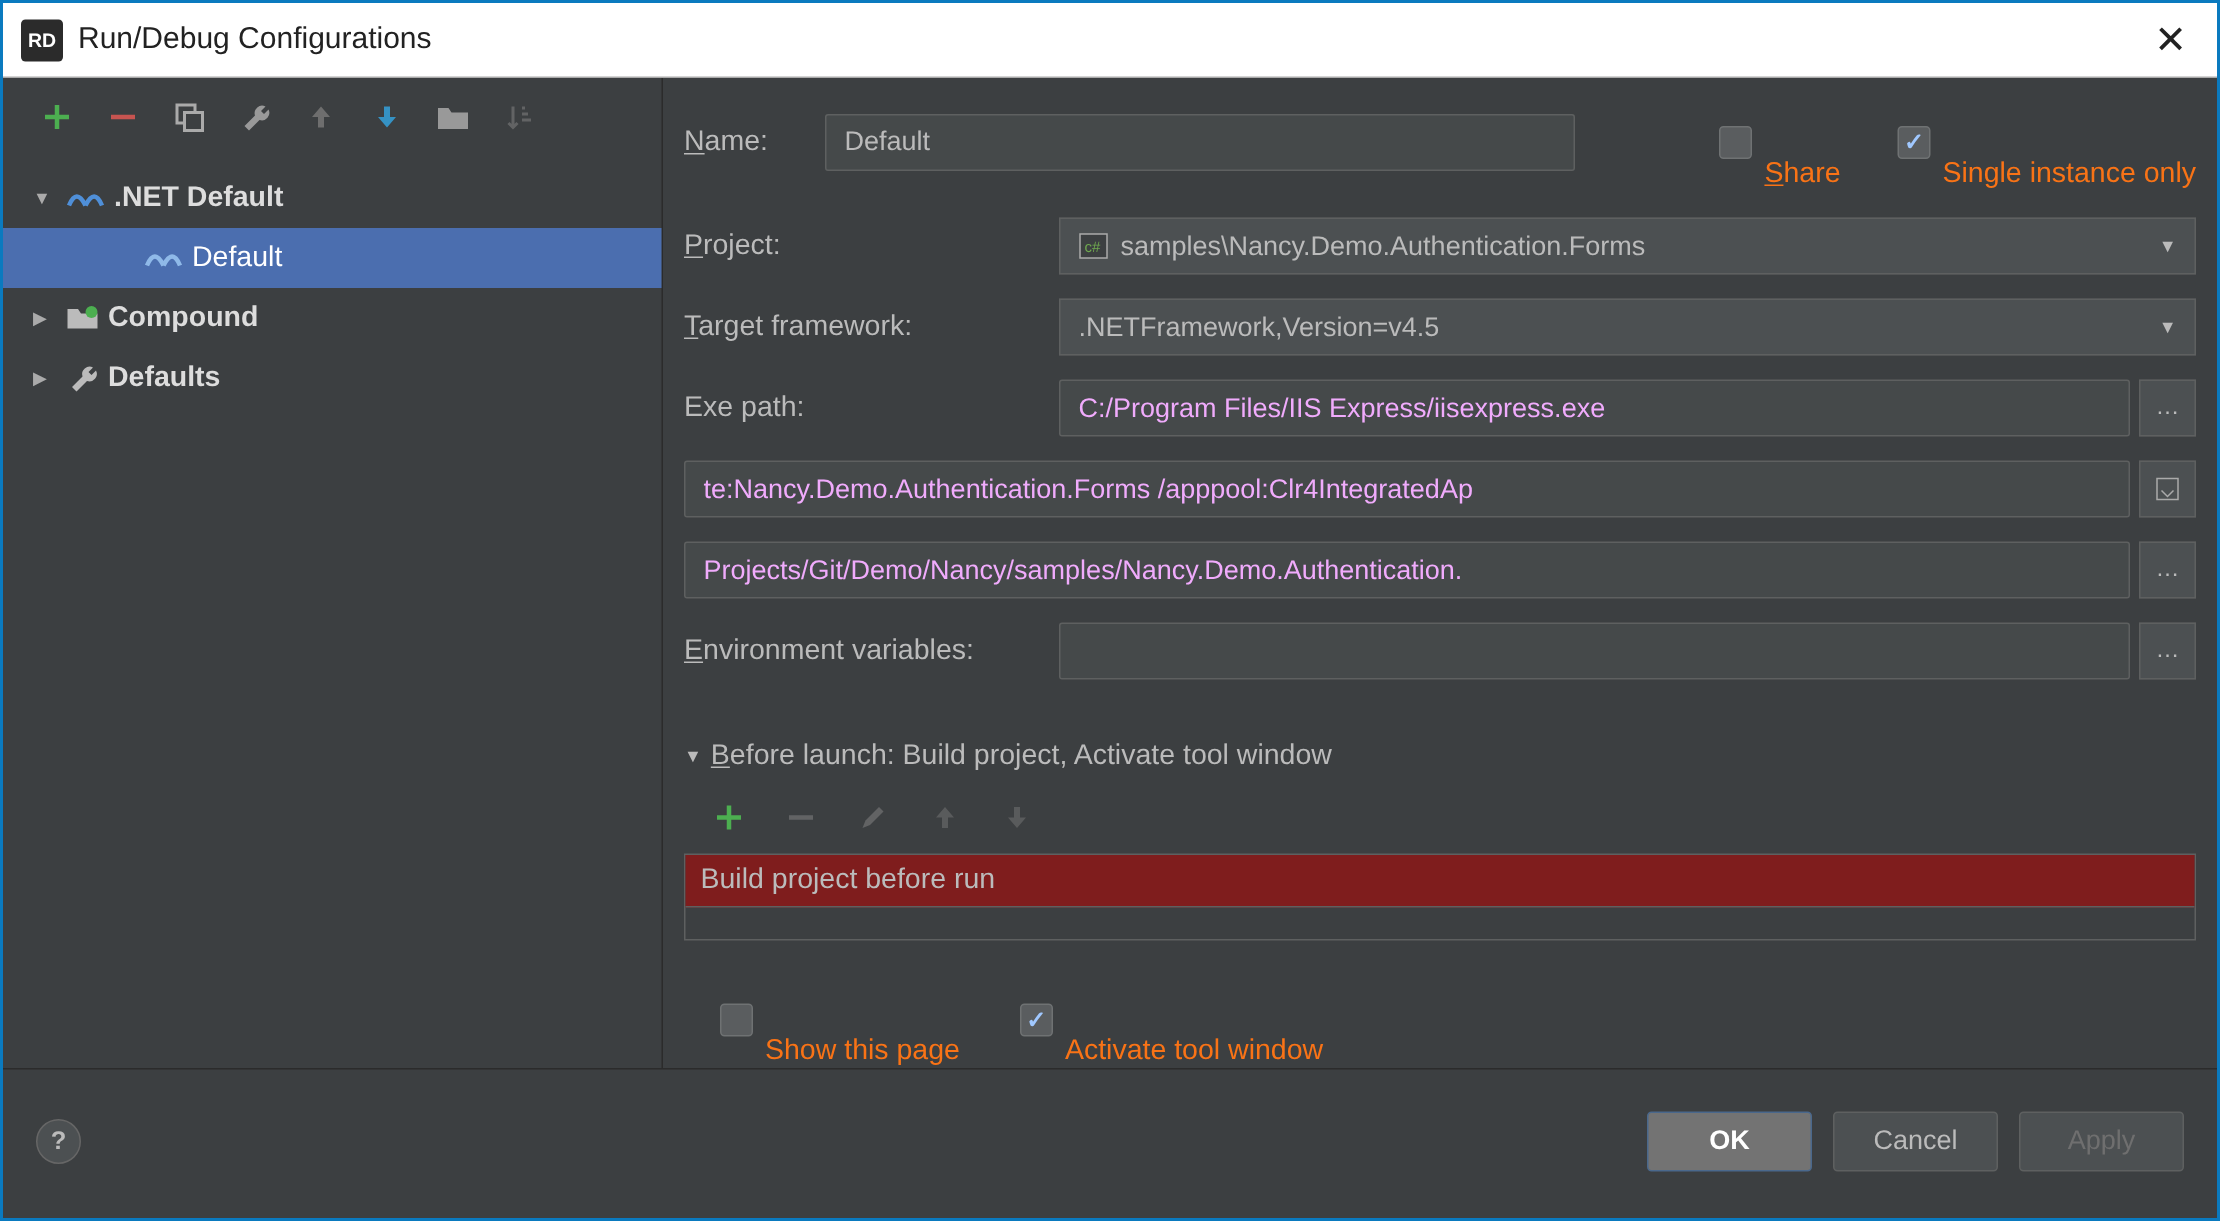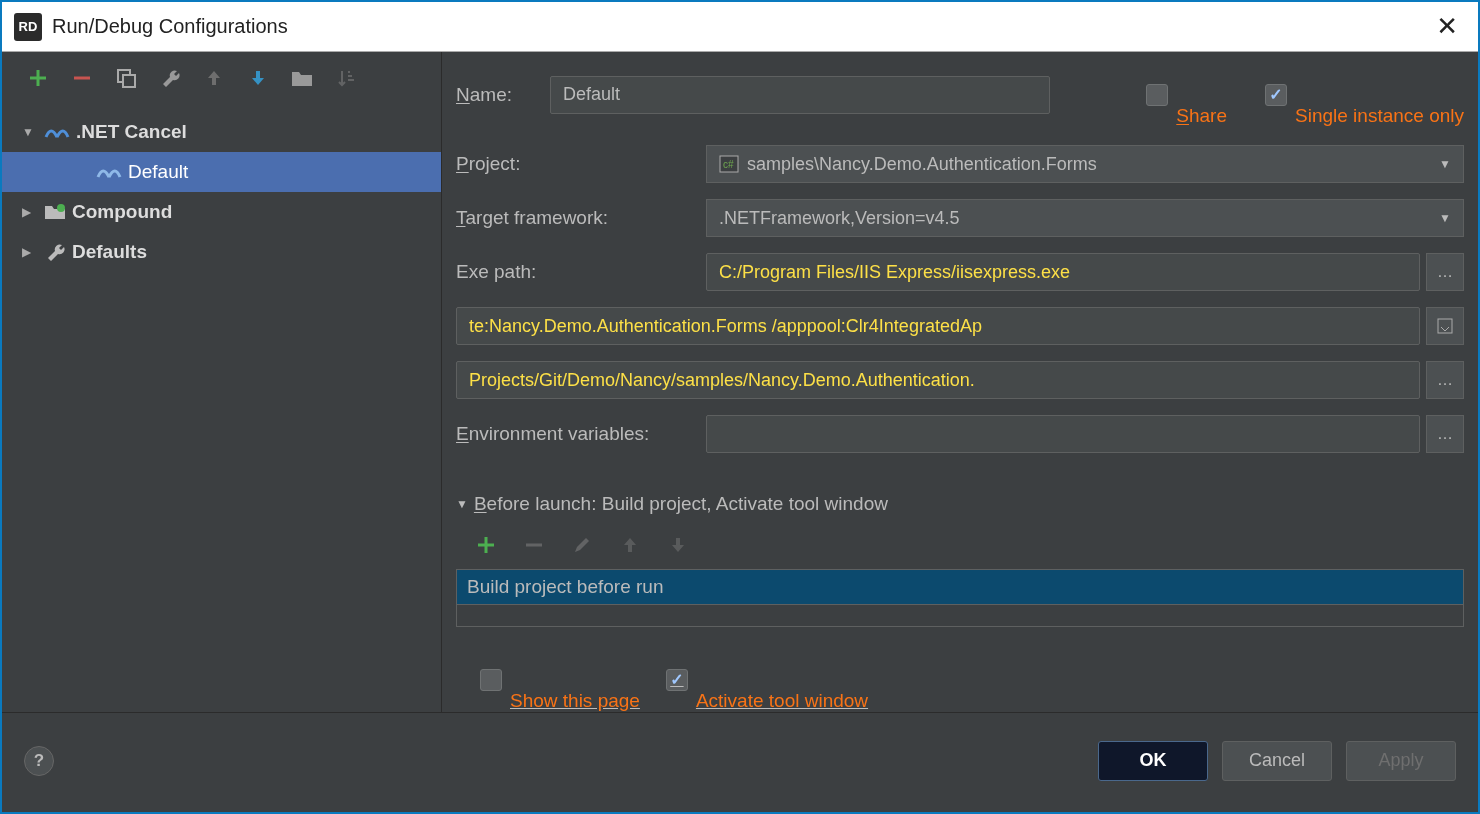--- a/index.html
+++ b/index.html
@@ -122,21 +122,21 @@
   .underline { text-decoration: underline; text-underline-offset: 2px; }
   .input {
     background: #45494a;
     border: 1px solid #5e6060;
     color: #bbbbbb;
     height: 38px;
     padding: 0 12px;
     font-size: 18px;
     border-radius: 2px;
   }
-  .input.readonly { color: #fde047; }
+  .input.readonly { color: #f0abfc; }
   .input.name-input { flex: 1; max-width: 500px; }
   .checkbox-group {
     display: flex;
     align-items: center;
     gap: 8px;
     margin-left: auto;
   }
   .checkbox-group + .checkbox-group { margin-left: 24px; }
   .cb {
     width: 22px; height: 22px;
@@ -216,31 +216,30 @@
     gap: 20px;
     padding: 4px 8px 10px 16px;
   }
   .list-box {
     border: 1px solid #5e6060;
     background: #3c3f41;
     height: 72px;
   }
   .list-item {
     padding: 6px 10px;
-    background: #0c4a6e;
+    background: #7f1d1d;
     border-bottom: 1px solid #5e6060;
     font-size: 19px;
     color: #bbb;
   }
   .check-row {
     display: flex;
     align-items: center;
-    gap: 26px;
+    gap: 40px;
     padding: 20px 0 0 24px;
-    text-decoration: underline;
   }
   .footer {
     height: 96px;
     border-top: 1px solid #2b2b2b;
     background: #3c3f41;
     display: flex;
     align-items: center;
     padding: 0 22px;
   }
   .help-btn {
@@ -267,21 +266,21 @@
     border: 1px solid #5e6060;
     color: #bbbbbb;
     font-size: 18px;
     display: flex;
     align-items: center;
     justify-content: center;
     border-radius: 3px;
     cursor: pointer;
   }
   .btn.primary {
-    background: #0f172a;
+    background: #737373;
     border-color: #4a688c;
     color: #fff;
     font-weight: 600;
   }
   .btn.disabled { color: #6f6f6f; cursor: default; }
   svg { display: block; }
 </style>
 </head>
 <body>
 
@@ -337,21 +336,21 @@
           </svg>
       </div>
     </div>
 
     <div class="tree">
       <div class="tree-row level-1 bold">
         <span class="expand-arrow">▼</span>
         <svg width="26" height="18">
             <path d="M2 14 Q7 2 13 14 M13 14 Q19 2 24 14" stroke="#4f8fd8" stroke-width="3" fill="none"></path>
           </svg>
-        <span class="tree-label">.NET Cancel</span>
+        <span class="tree-label">.NET Default</span>
       </div>
       <div class="tree-row level-2 selected">
         <svg width="26" height="18">
             <path d="M2 14 Q7 2 13 14 M13 14 Q19 2 24 14" stroke="#8fb9e8" stroke-width="3" fill="none"></path>
           </svg>
         <span class="tree-label">Default</span>
       </div>
       <div class="tree-row level-1 bold">
         <span class="expand-arrow">▶</span>
         <svg width="22" height="18">

